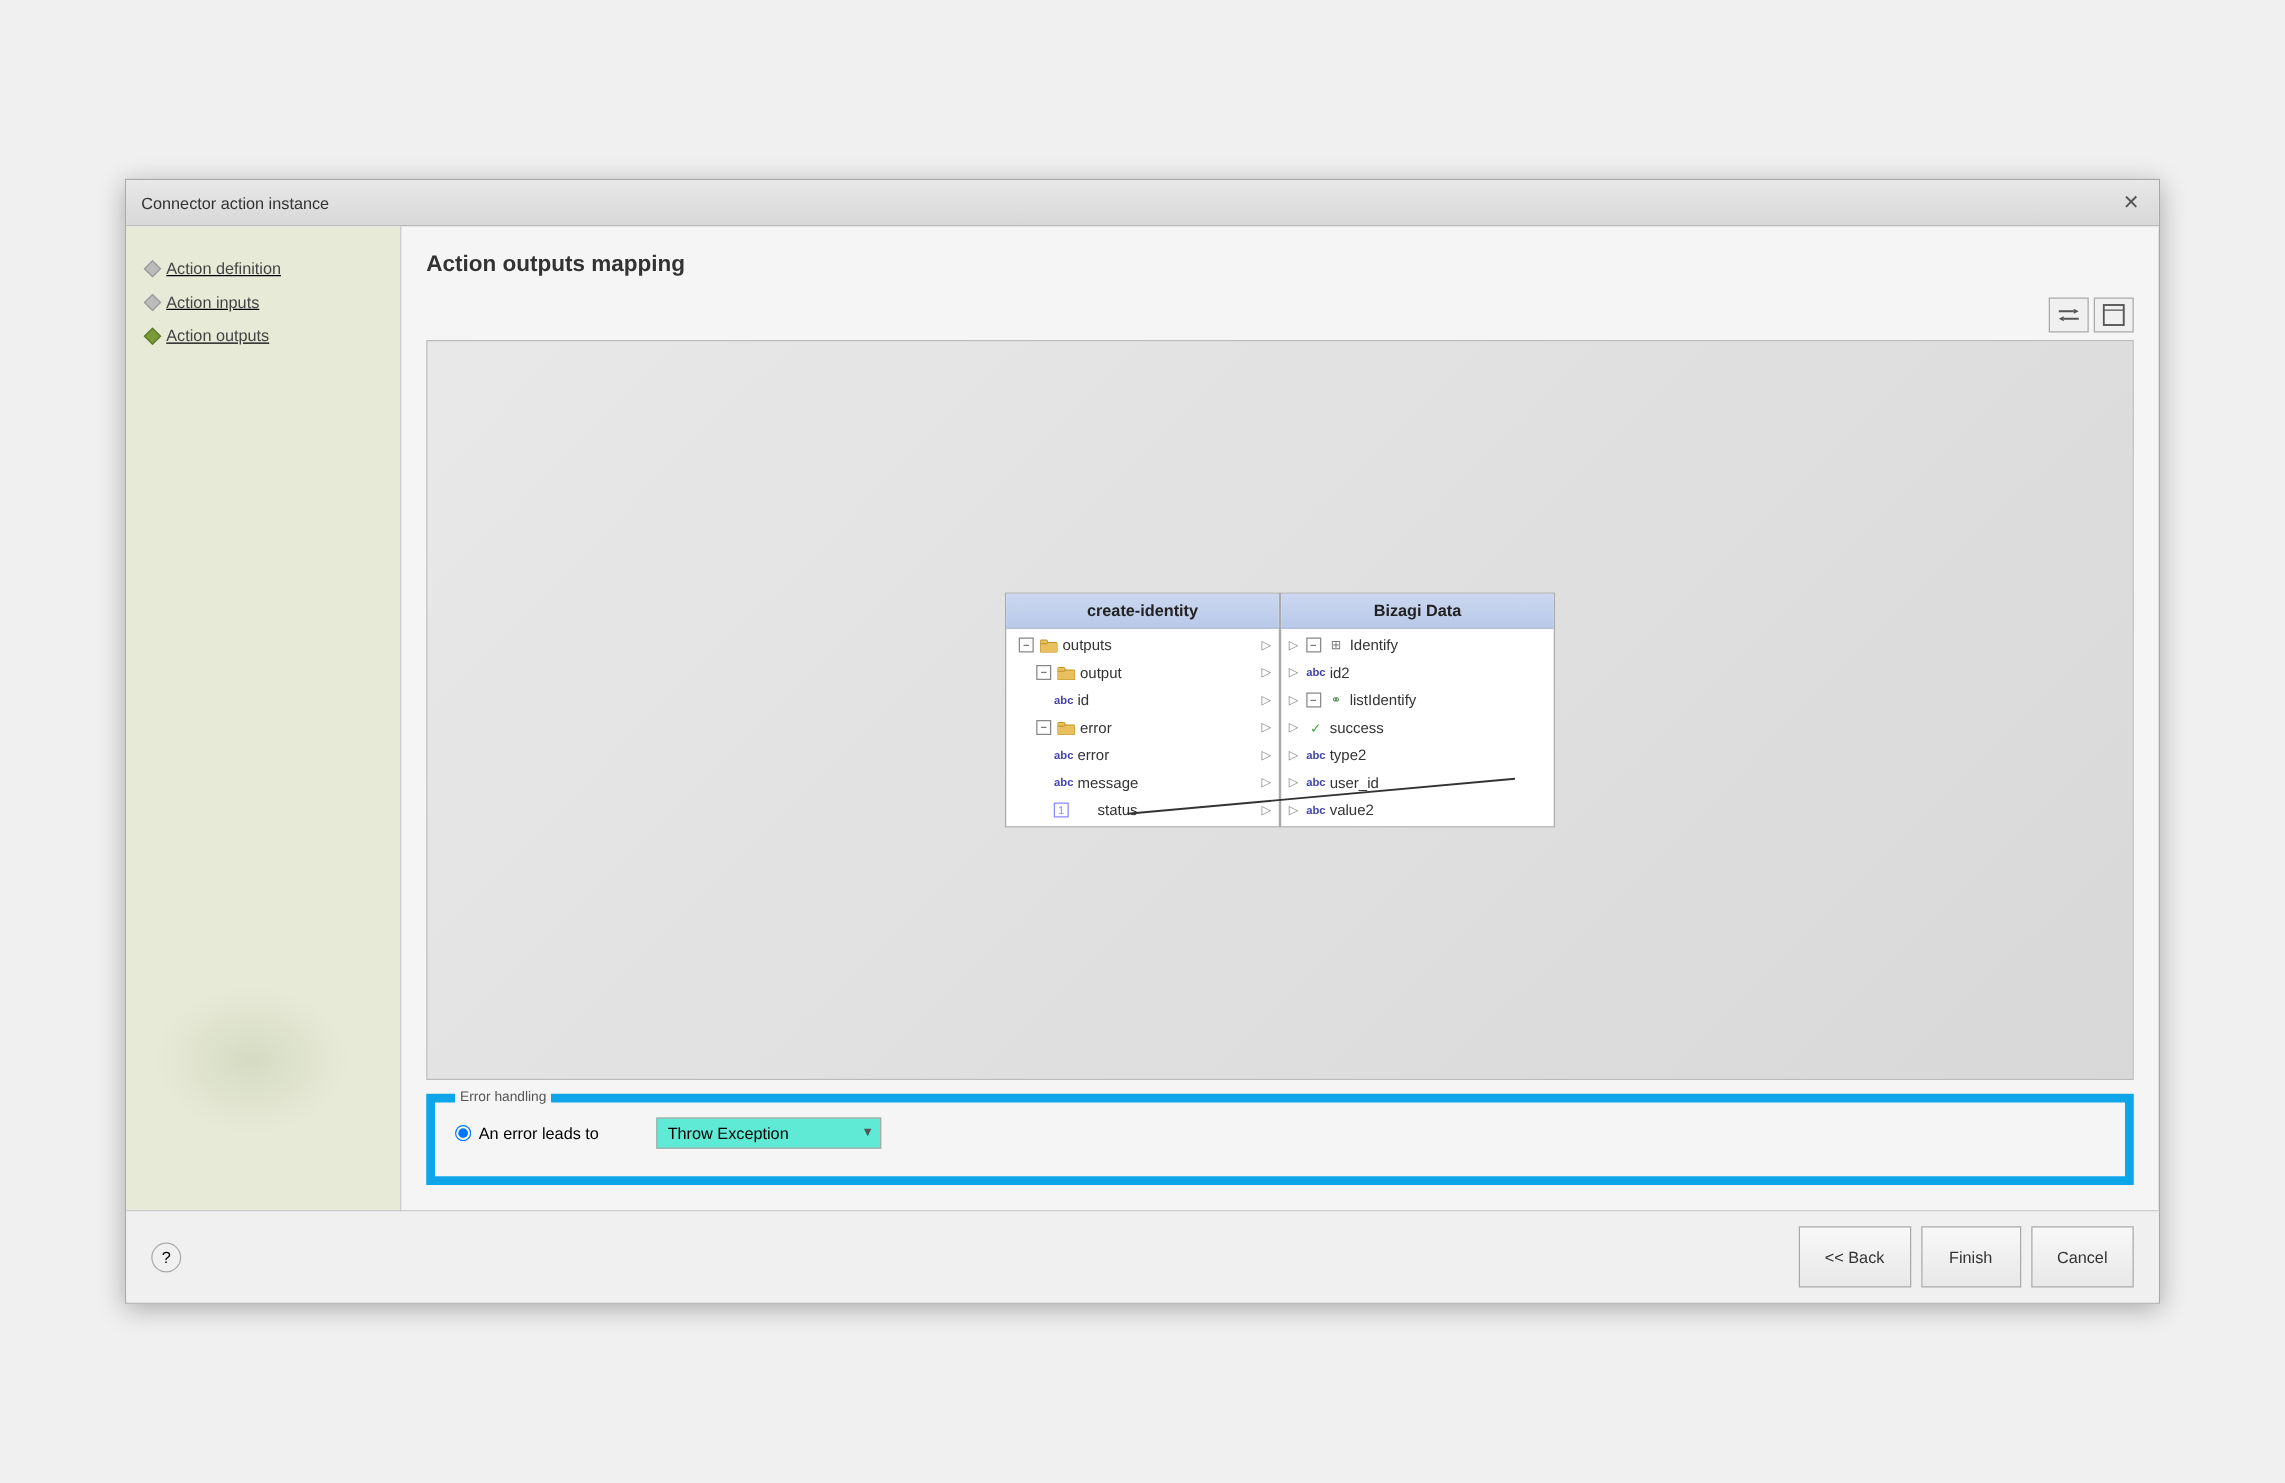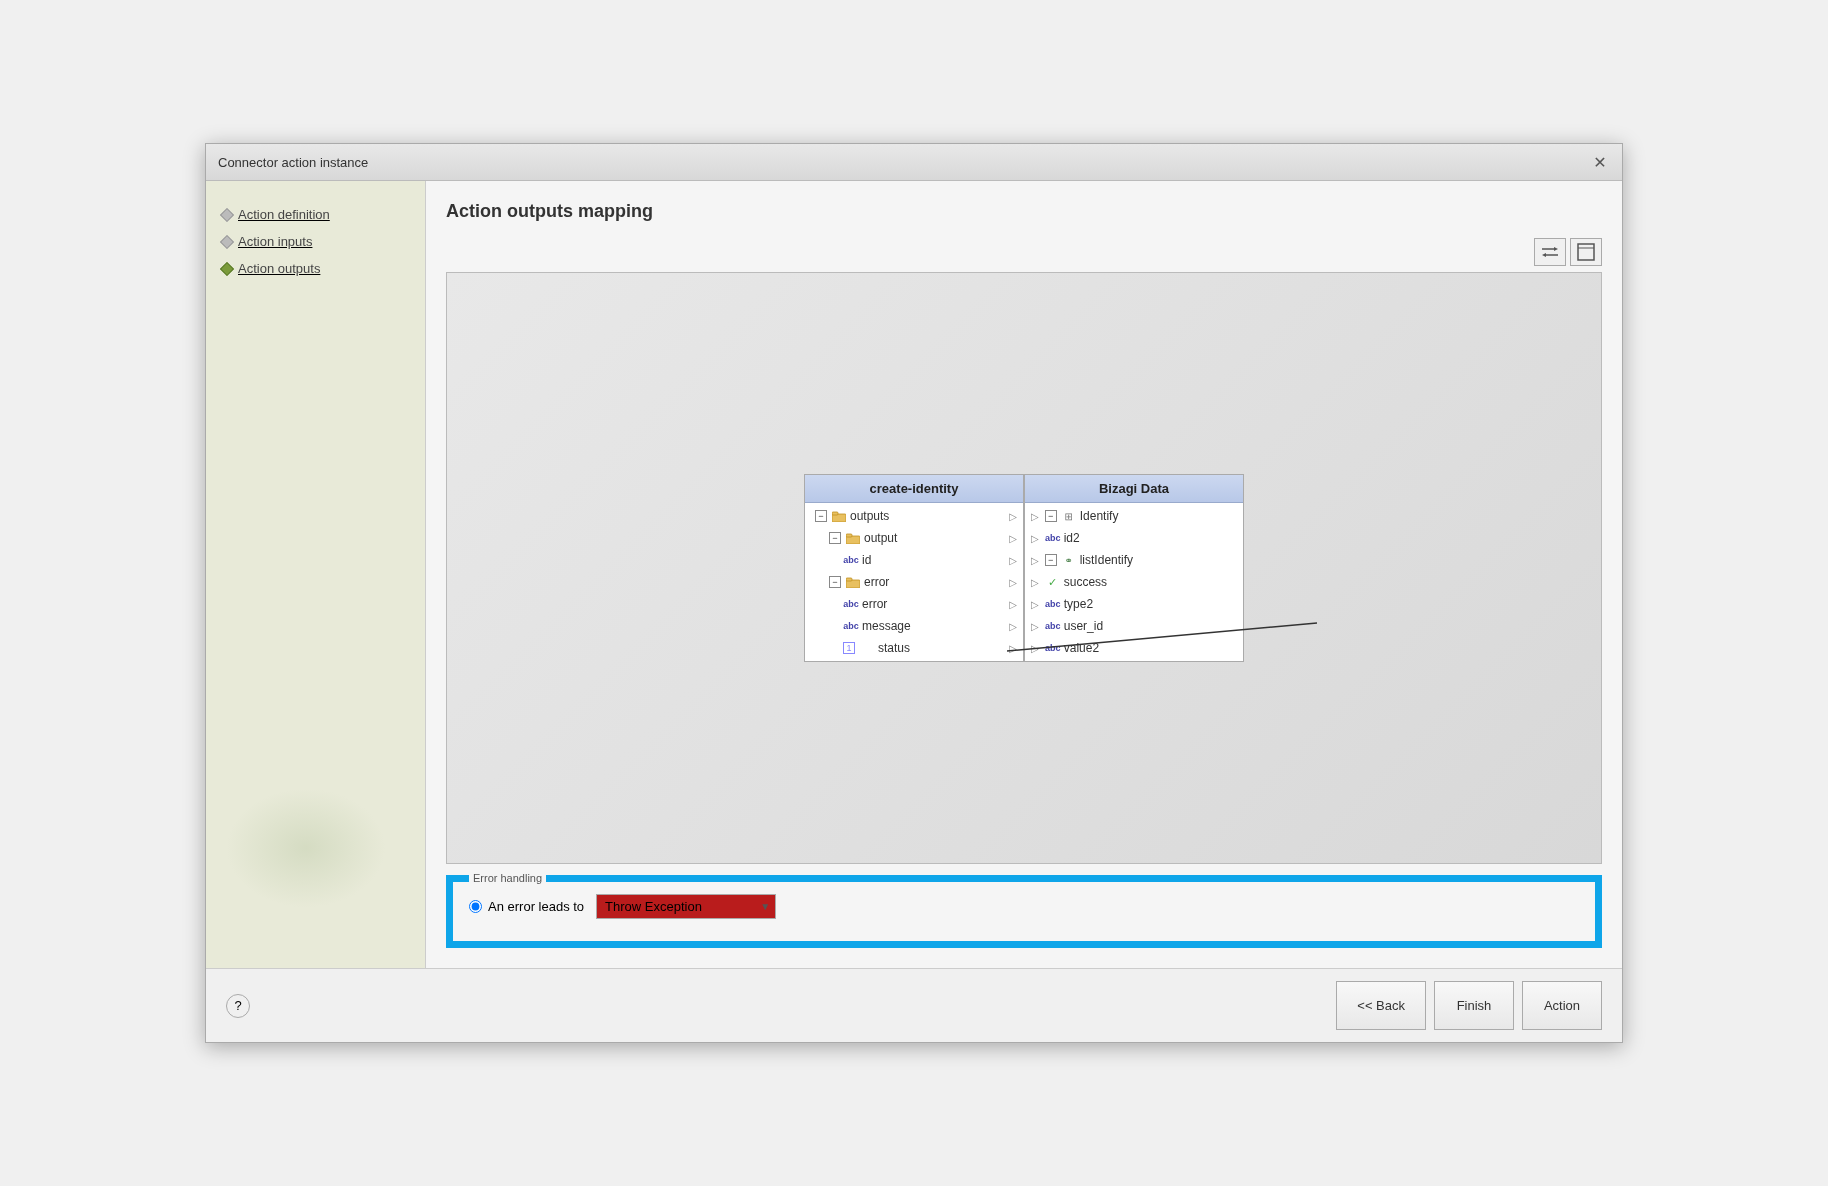--- a/index.html
+++ b/index.html
@@ -6,21 +6,21 @@
     body {
       font-family: Arial, sans-serif;
       font-size: 13px;
       background: #f0f0f0;
       display: flex;
       justify-content: center;
       align-items: center;
       min-height: 100vh;
     }
     .dialog {
-      width: 1418px;
+      width: 1628px;
       height: 900px;
       background: #f5f5f5;
       border: 1px solid #aaa;
       box-shadow: 0 4px 20px rgba(0,0,0,0.3);
       display: flex;
       flex-direction: column;
     }
     .titlebar {
       background: linear-gradient(to bottom, #e8e8e8, #d8d8d8);
       border-bottom: 1px solid #bbb;
@@ -224,25 +224,26 @@
       cursor: pointer;
     }
     .select-wrapper {
       position: relative;
       display: inline-flex;
       align-items: center;
     }
     .error-select {
       appearance: none;
       border: 1px solid #aaa;
-      background: #b91c1c;
+      background: #5eead4;
       padding: 4px 28px 4px 8px;
       font-size: 13px;
       cursor: pointer;
       min-width: 180px;
+      margin-left: 34px;
     }
     .select-arrow {
       position: absolute;
       right: 6px;
       pointer-events: none;
       font-size: 10px;
       color: #555;
     }
     .footer {
       background: #f0f0f0;
@@ -482,16 +483,16 @@
         </div>
       </fieldset>
     </div>
   </div>
 
   <div class="footer">
     <div class="btn-help">?</div>
     <div class="footer-btns">
       <button class="btn">&lt;&lt; Back</button>
       <button class="btn">Finish</button>
-      <button class="btn">Action</button>
+      <button class="btn">Cancel</button>
     </div>
   </div>
 </div>
 
 </body></html>

